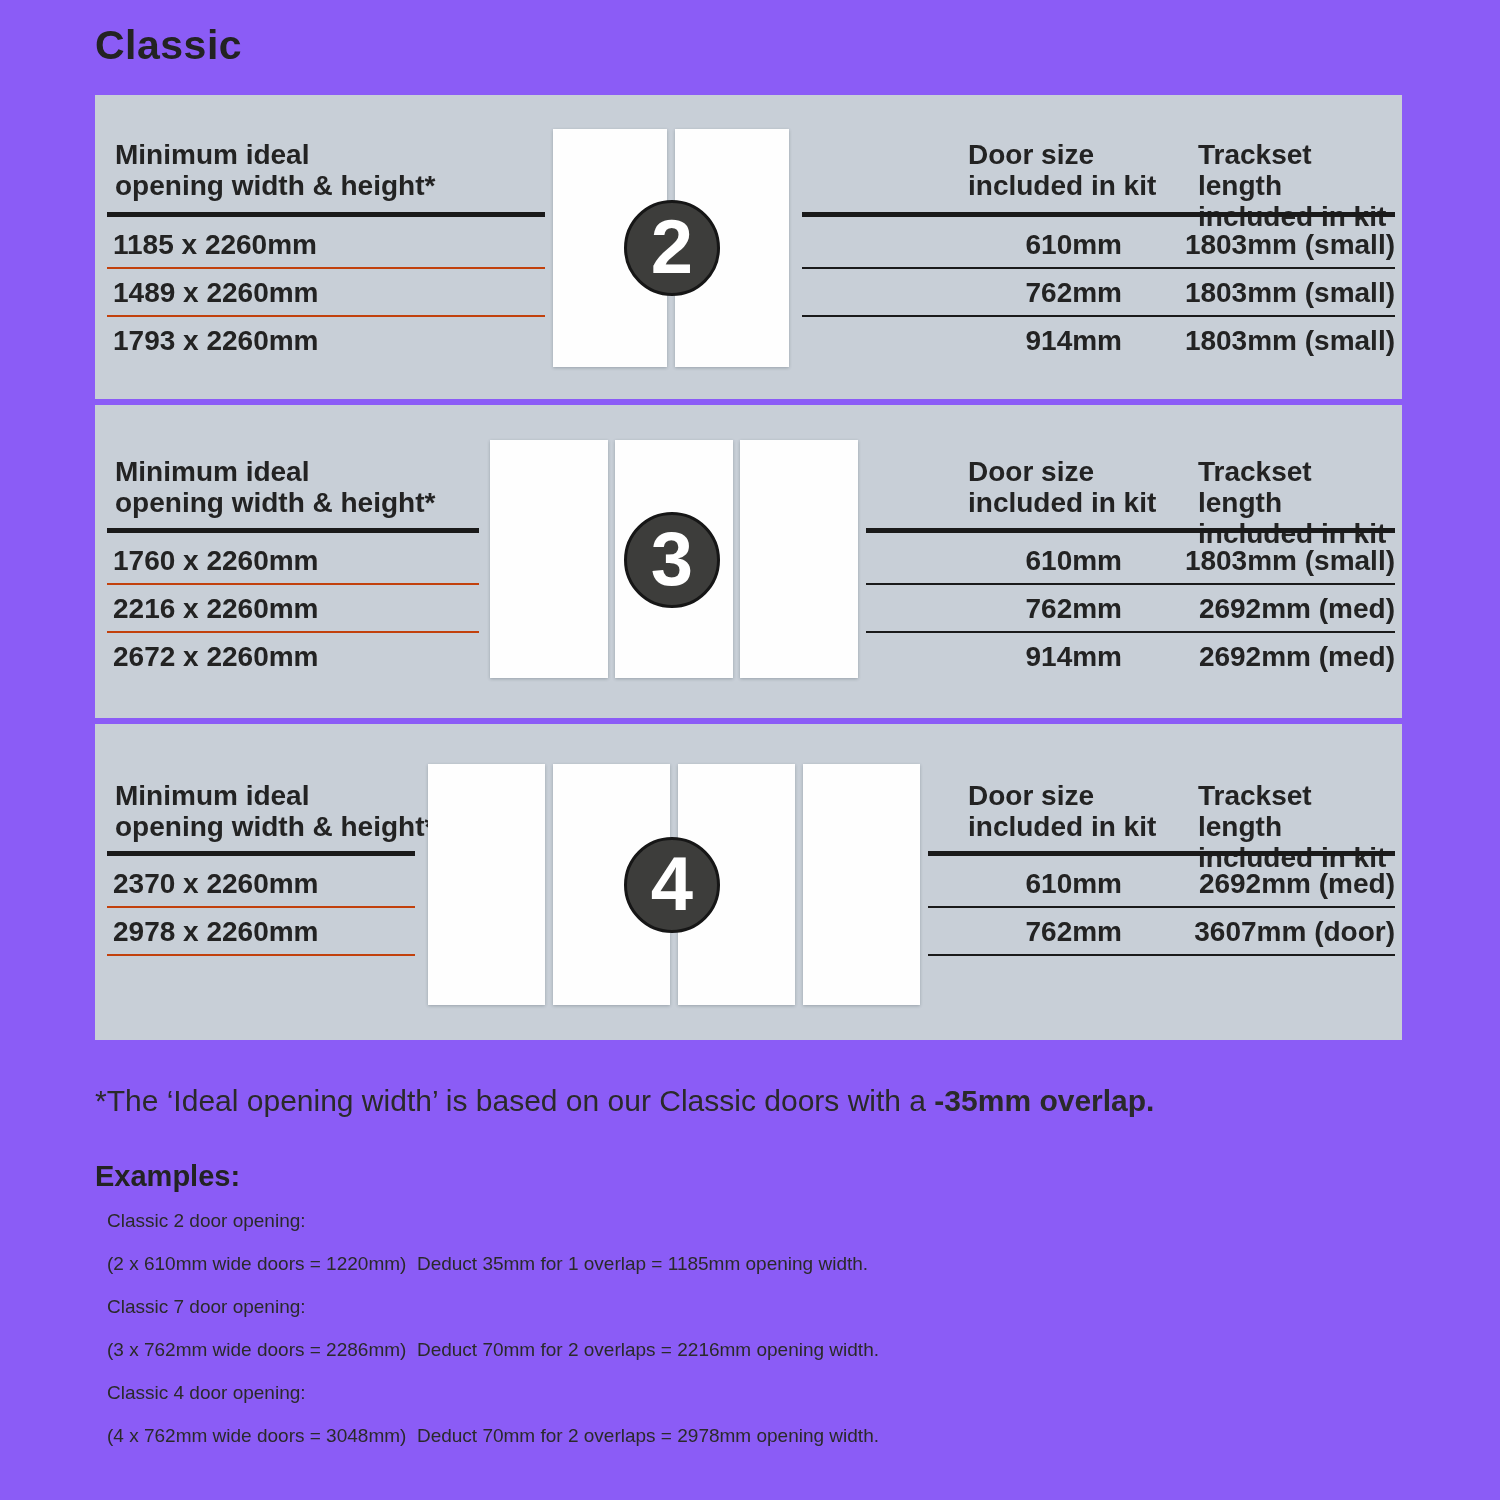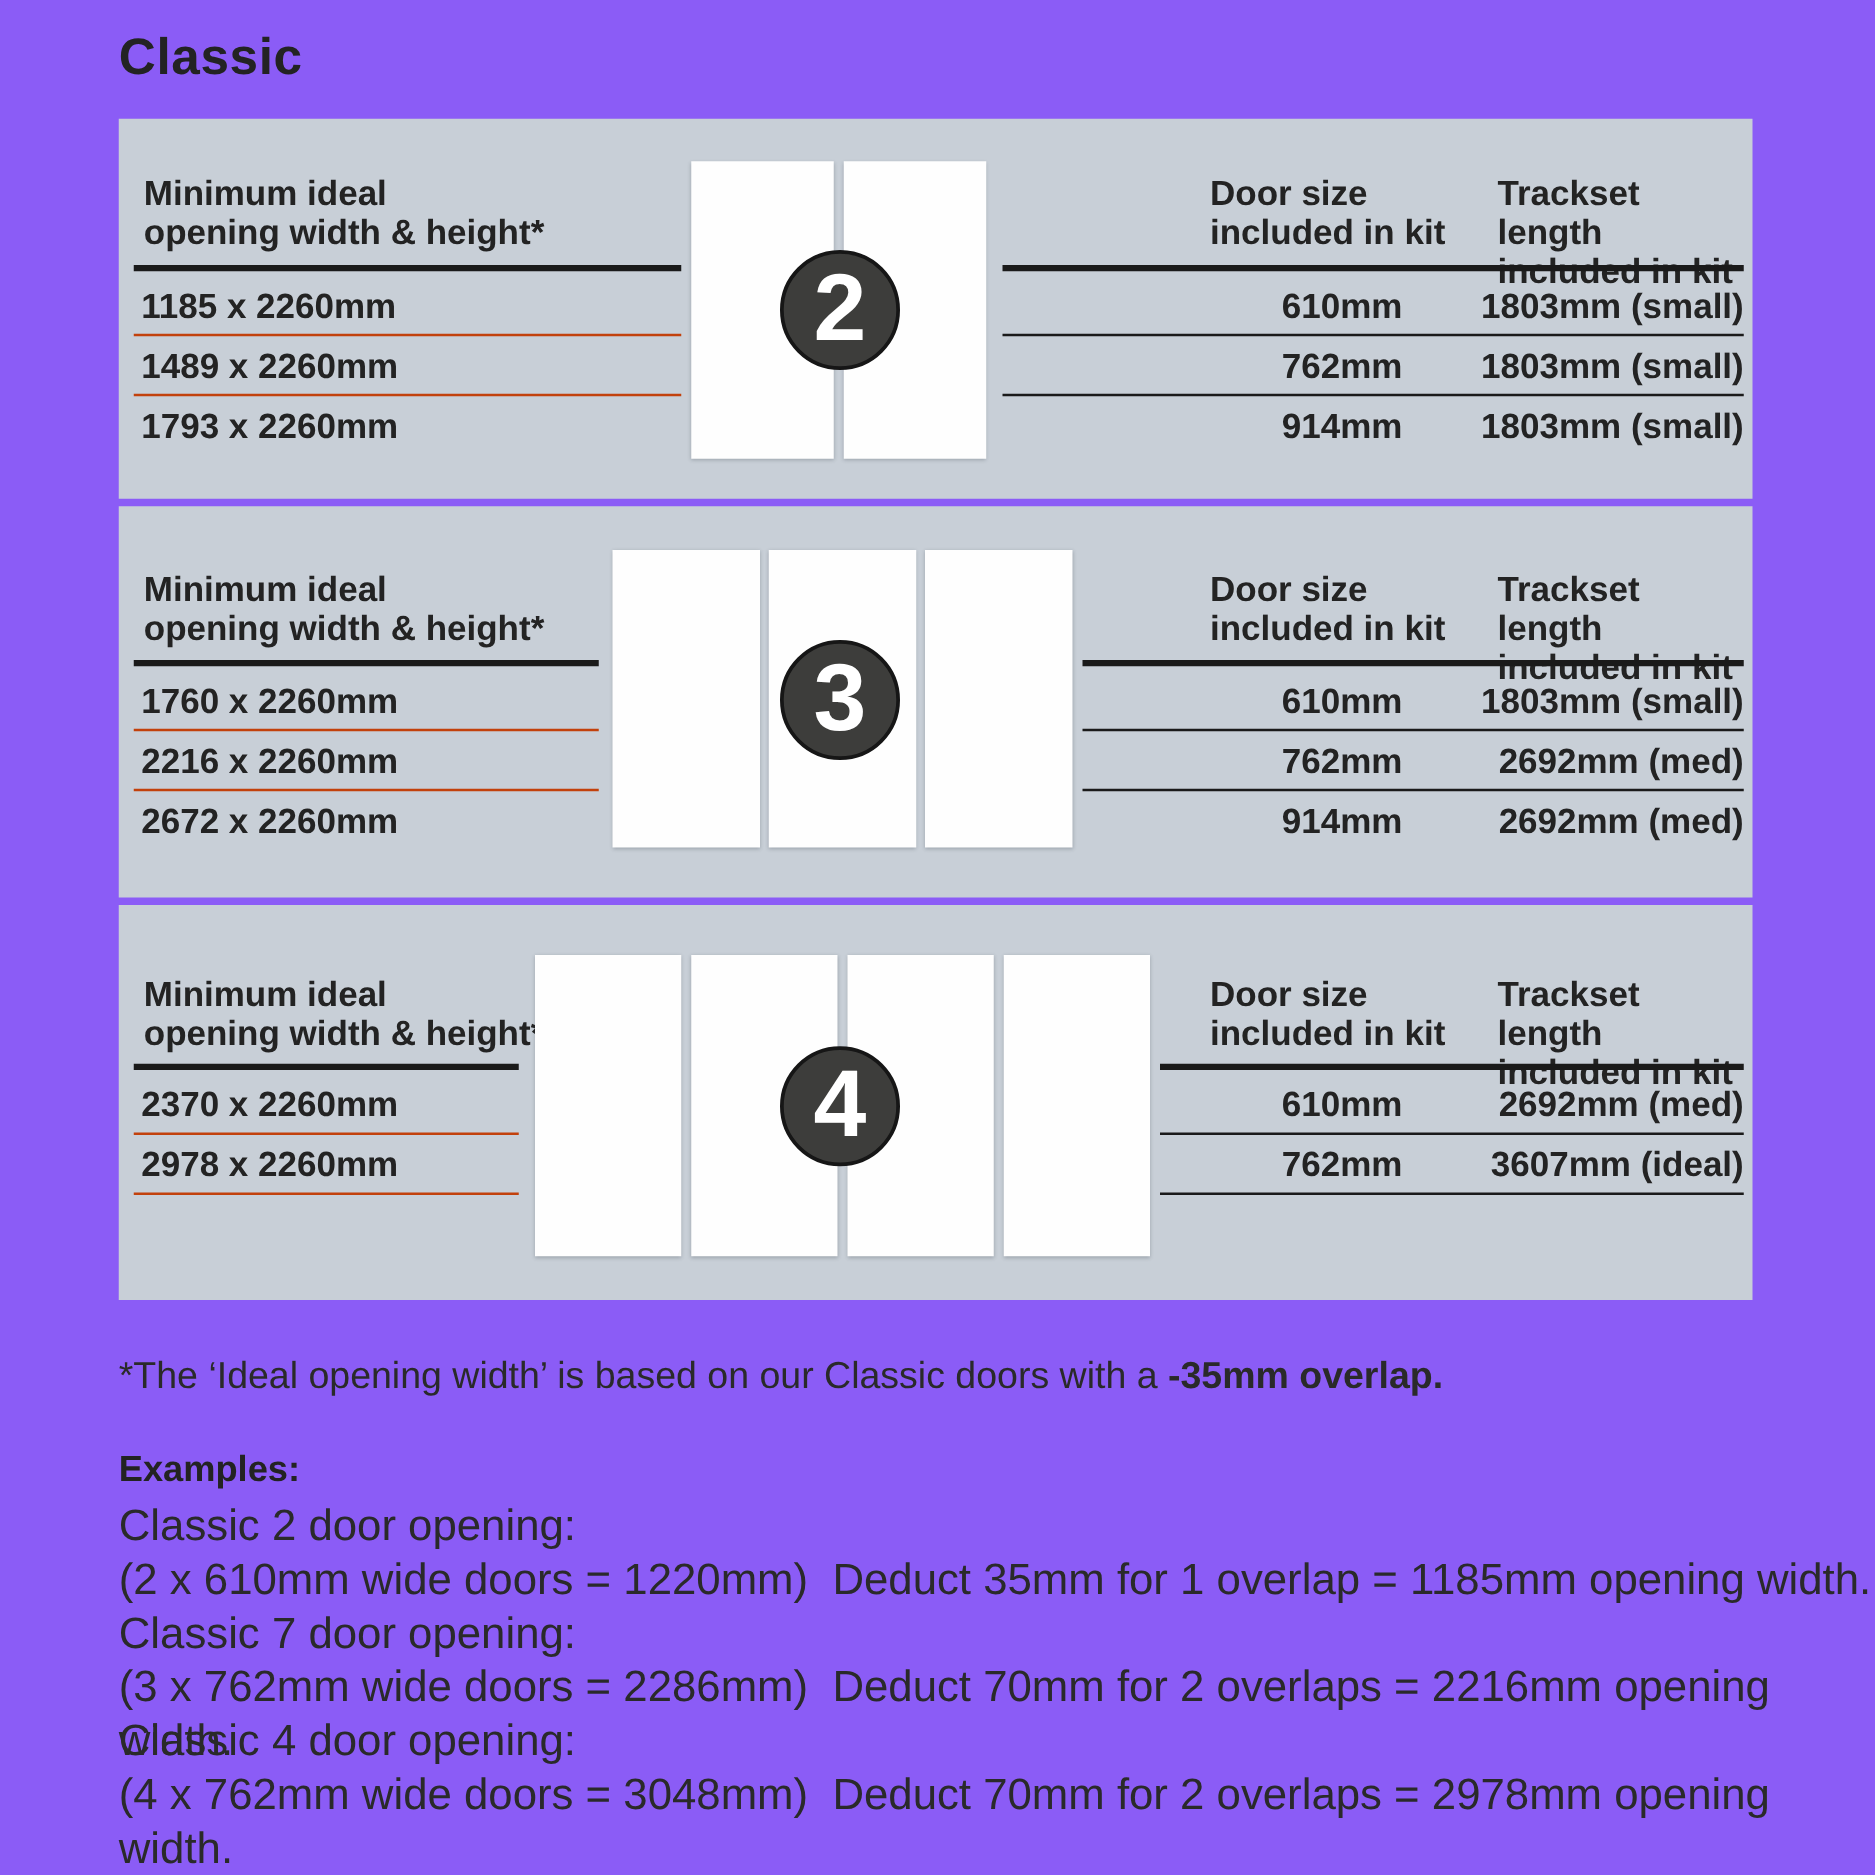--- a/index.html
+++ b/index.html
@@ -55,21 +55,21 @@
     background:#3d3d3b; border:3px solid #161616; color:#ffffff;
     font-size:76px; font-weight:700; display:flex; align-items:center; justify-content:center;
     padding-bottom:4px; z-index:2;
   }
   .p1 .badge { top:105px; } .p2 .badge { top:107px; } .p3 .badge { top:113px; }
 
   .footnote { position:absolute; left:95px; top:1084px; font-size:30px; color:#2a2a2a; }
   .footnote strong { font-weight:700; }
   .ex-head { position:absolute; left:95px; top:1160px; font-size:29px; font-weight:700; }
   .ex-lines { position:absolute; left:95px; top:1199px; }
-  .ex-line { height:43px; line-height:43px; font-size:35px; color:#2a2a2a; white-space:pre-wrap; }
+  .ex-line { height:43px; line-height:43px; font-size:19px; color:#2a2a2a; white-space:pre-wrap;margin-left:12px; }
 </style>
 </head>
 <body>
 
 <div class="page">
 
   <h1 class="title">Classic</h1>
 
   <section class="panel p1">
     <div class="hdr lhead">Minimum ideal
@@ -155,21 +155,21 @@
       <div class="lrow">2370 x 2260mm</div>
       <div class="lrow">2978 x 2260mm</div>
     </div>
     <div class="rrows">
       <div class="rrow">
         <span class="dval">610mm</span>
         <span class="tval">2692mm (med)</span>
       </div>
       <div class="rrow">
         <span class="dval">762mm</span>
-        <span class="tval">3607mm (ideal)</span>
+        <span class="tval">3607mm (door)</span>
       </div>
     </div>
     <div class="doors">
       <div class="door"></div>
       <div class="door"></div>
       <div class="door"></div>
       <div class="door"></div>
     </div>
     <div class="badge">4</div>
   </section>

